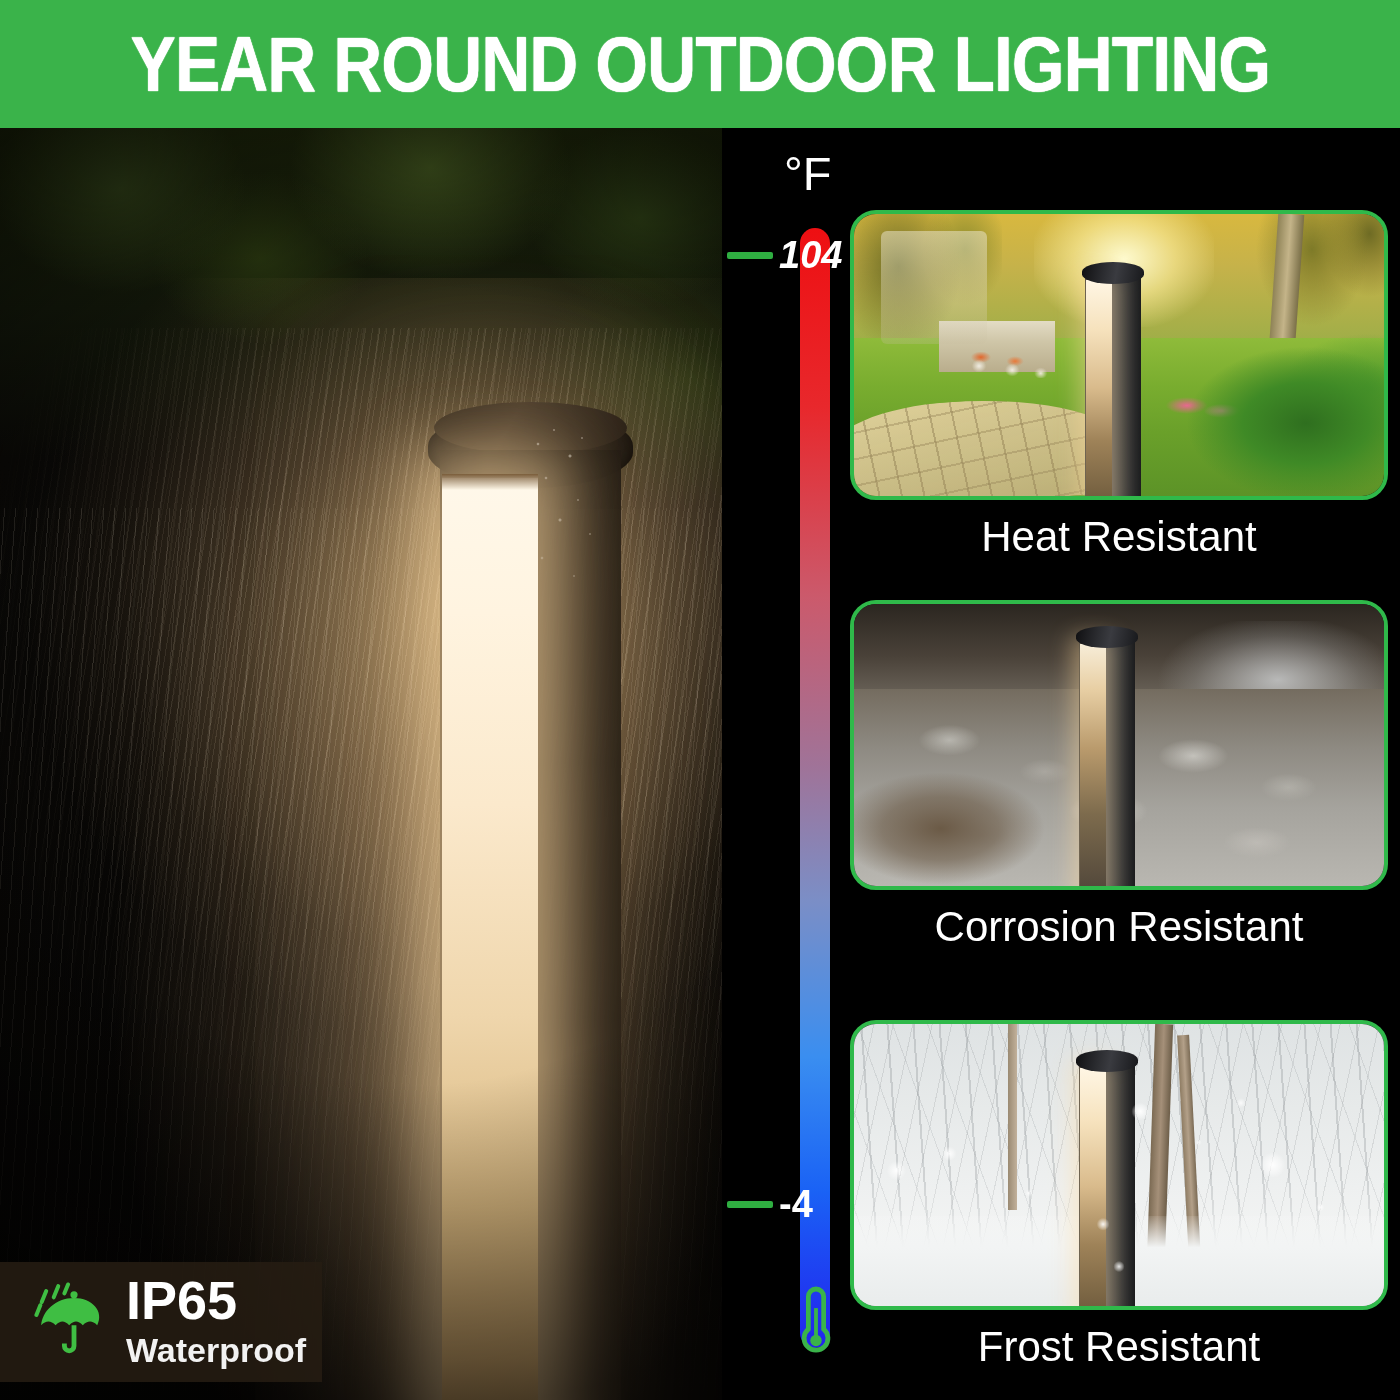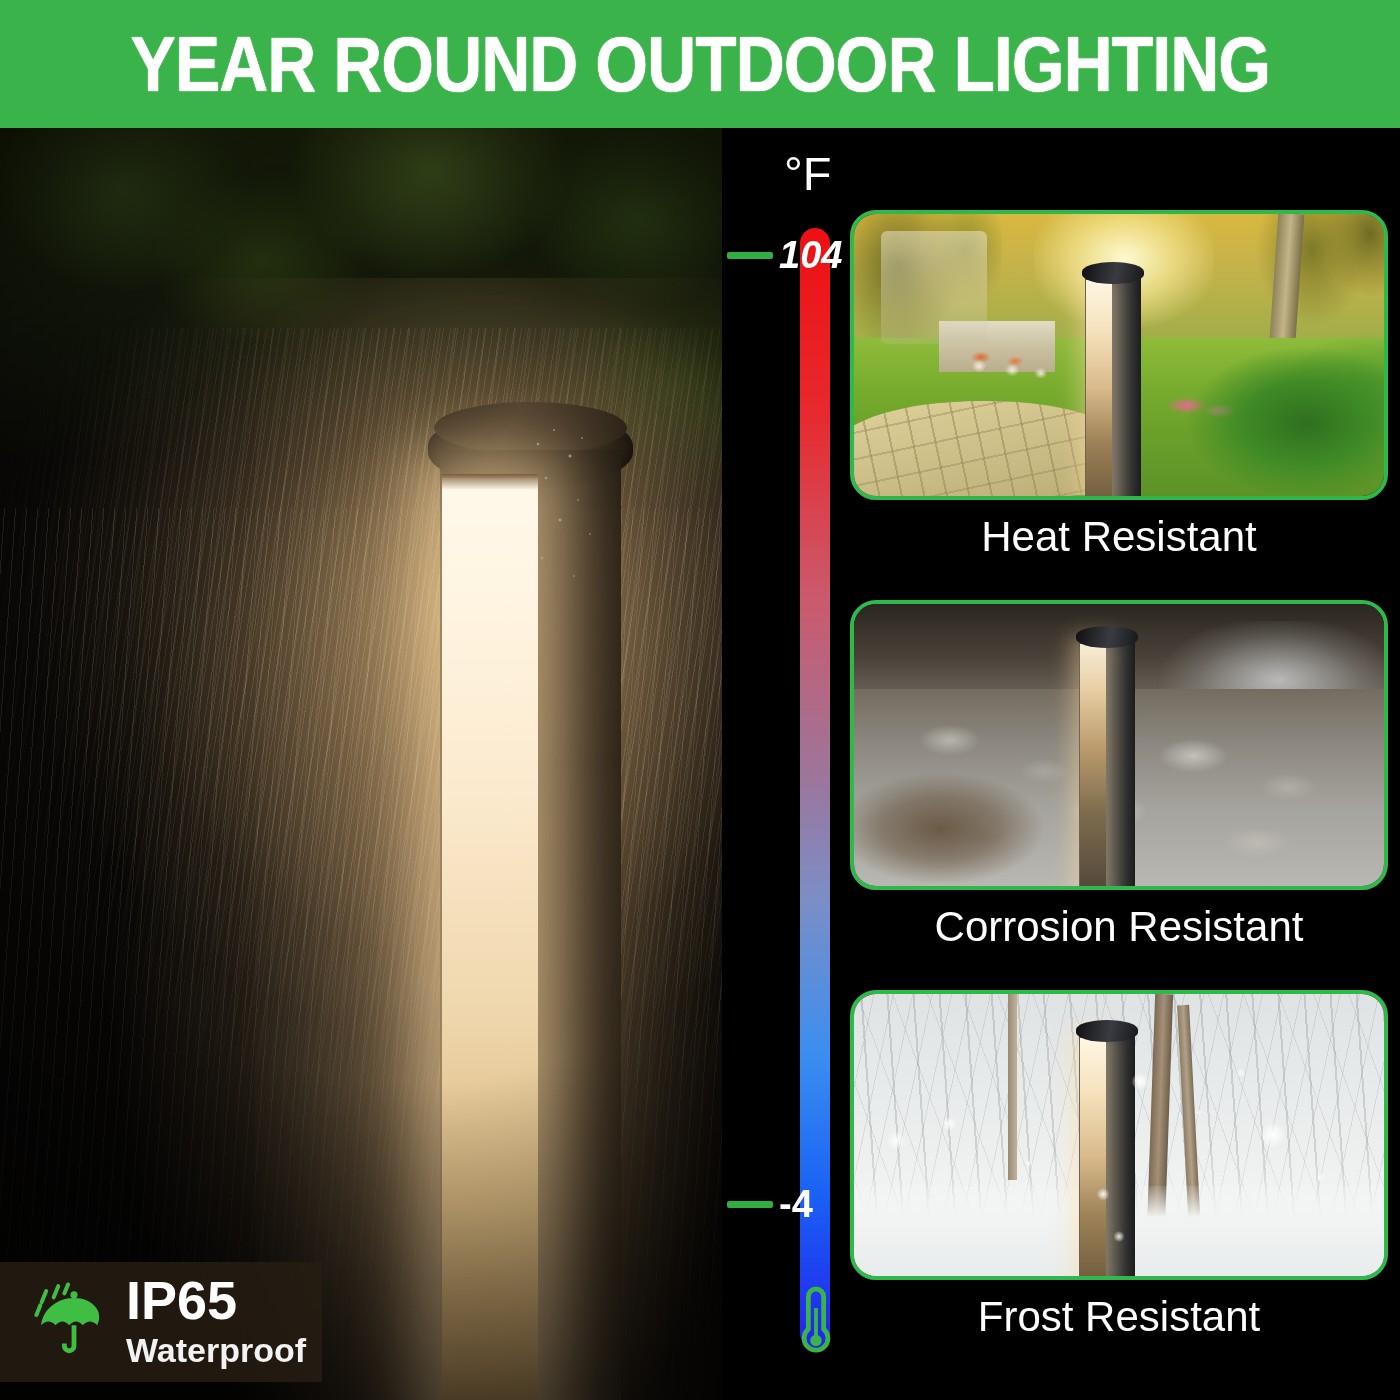--- a/index.html
+++ b/index.html
@@ -178,21 +178,21 @@
     position:relative;
     background:#111;
   }
   .card-label {
     width:538px; text-align:center;
     color:#ffffff; font-size:42px; font-weight:400;
     margin-top:14px; line-height:1.1;
   }
   .card1 { top:82px; }
   .card2 { top:472px; }
-  .card3 { top:862px; }
+  .card3 { top:892px; }
 
   
   .scene-heat { position:absolute; inset:0;
     background:
       radial-gradient(ellipse 180px 120px at 250px 40px, rgba(255,245,190,0.95) 0%, rgba(255,230,140,0.45) 45%, rgba(255,220,120,0) 75%),
       linear-gradient(180deg, #c8a93a 0%, #b6a23c 18%, #9aa84a 32%, #87a63f 44%, #7ba238 56%, #9c9a52 72%, #b7a濃 100%),
       linear-gradient(180deg, #c9a939 0%, #a8a545 30%, #7da03a 52%, #8f9147 70%, #b5a濃 100%);
   }
   .heat-sky { position:absolute; left:0; top:0; width:100%; height:46%;
     background:linear-gradient(180deg,#d8b83f 0%, #c6b24a 40%, #9eae48 100%); }

